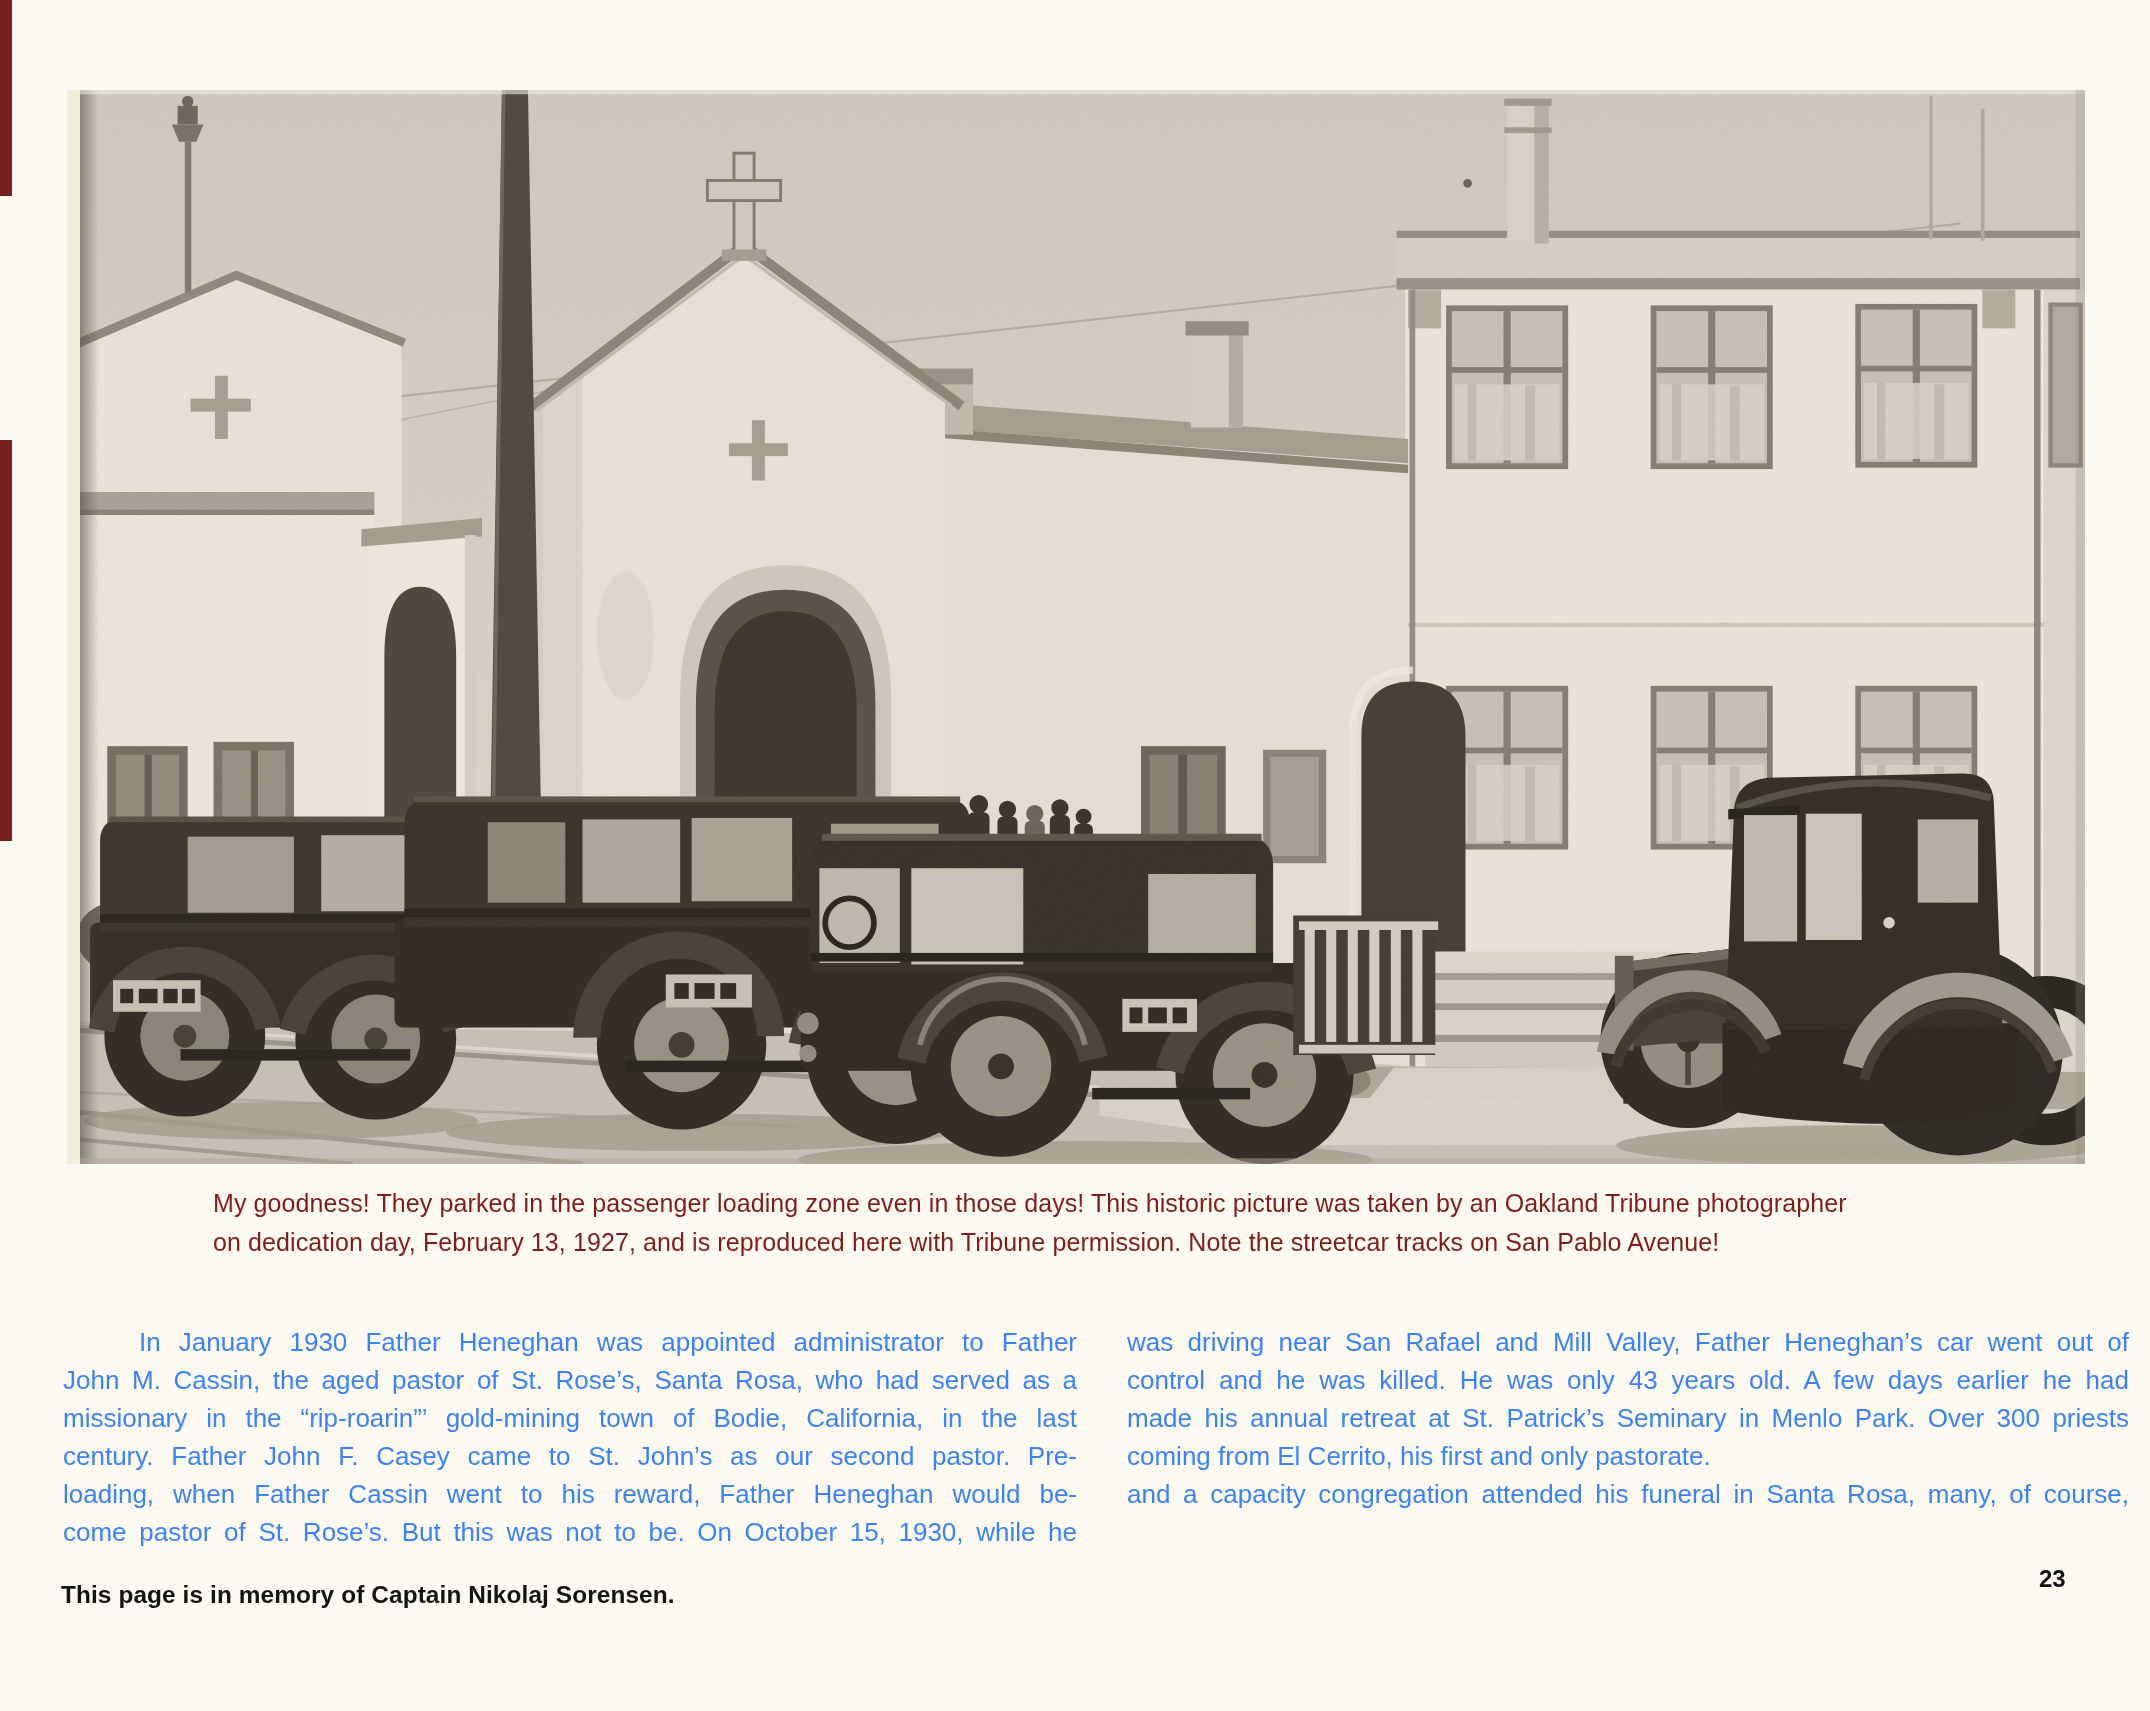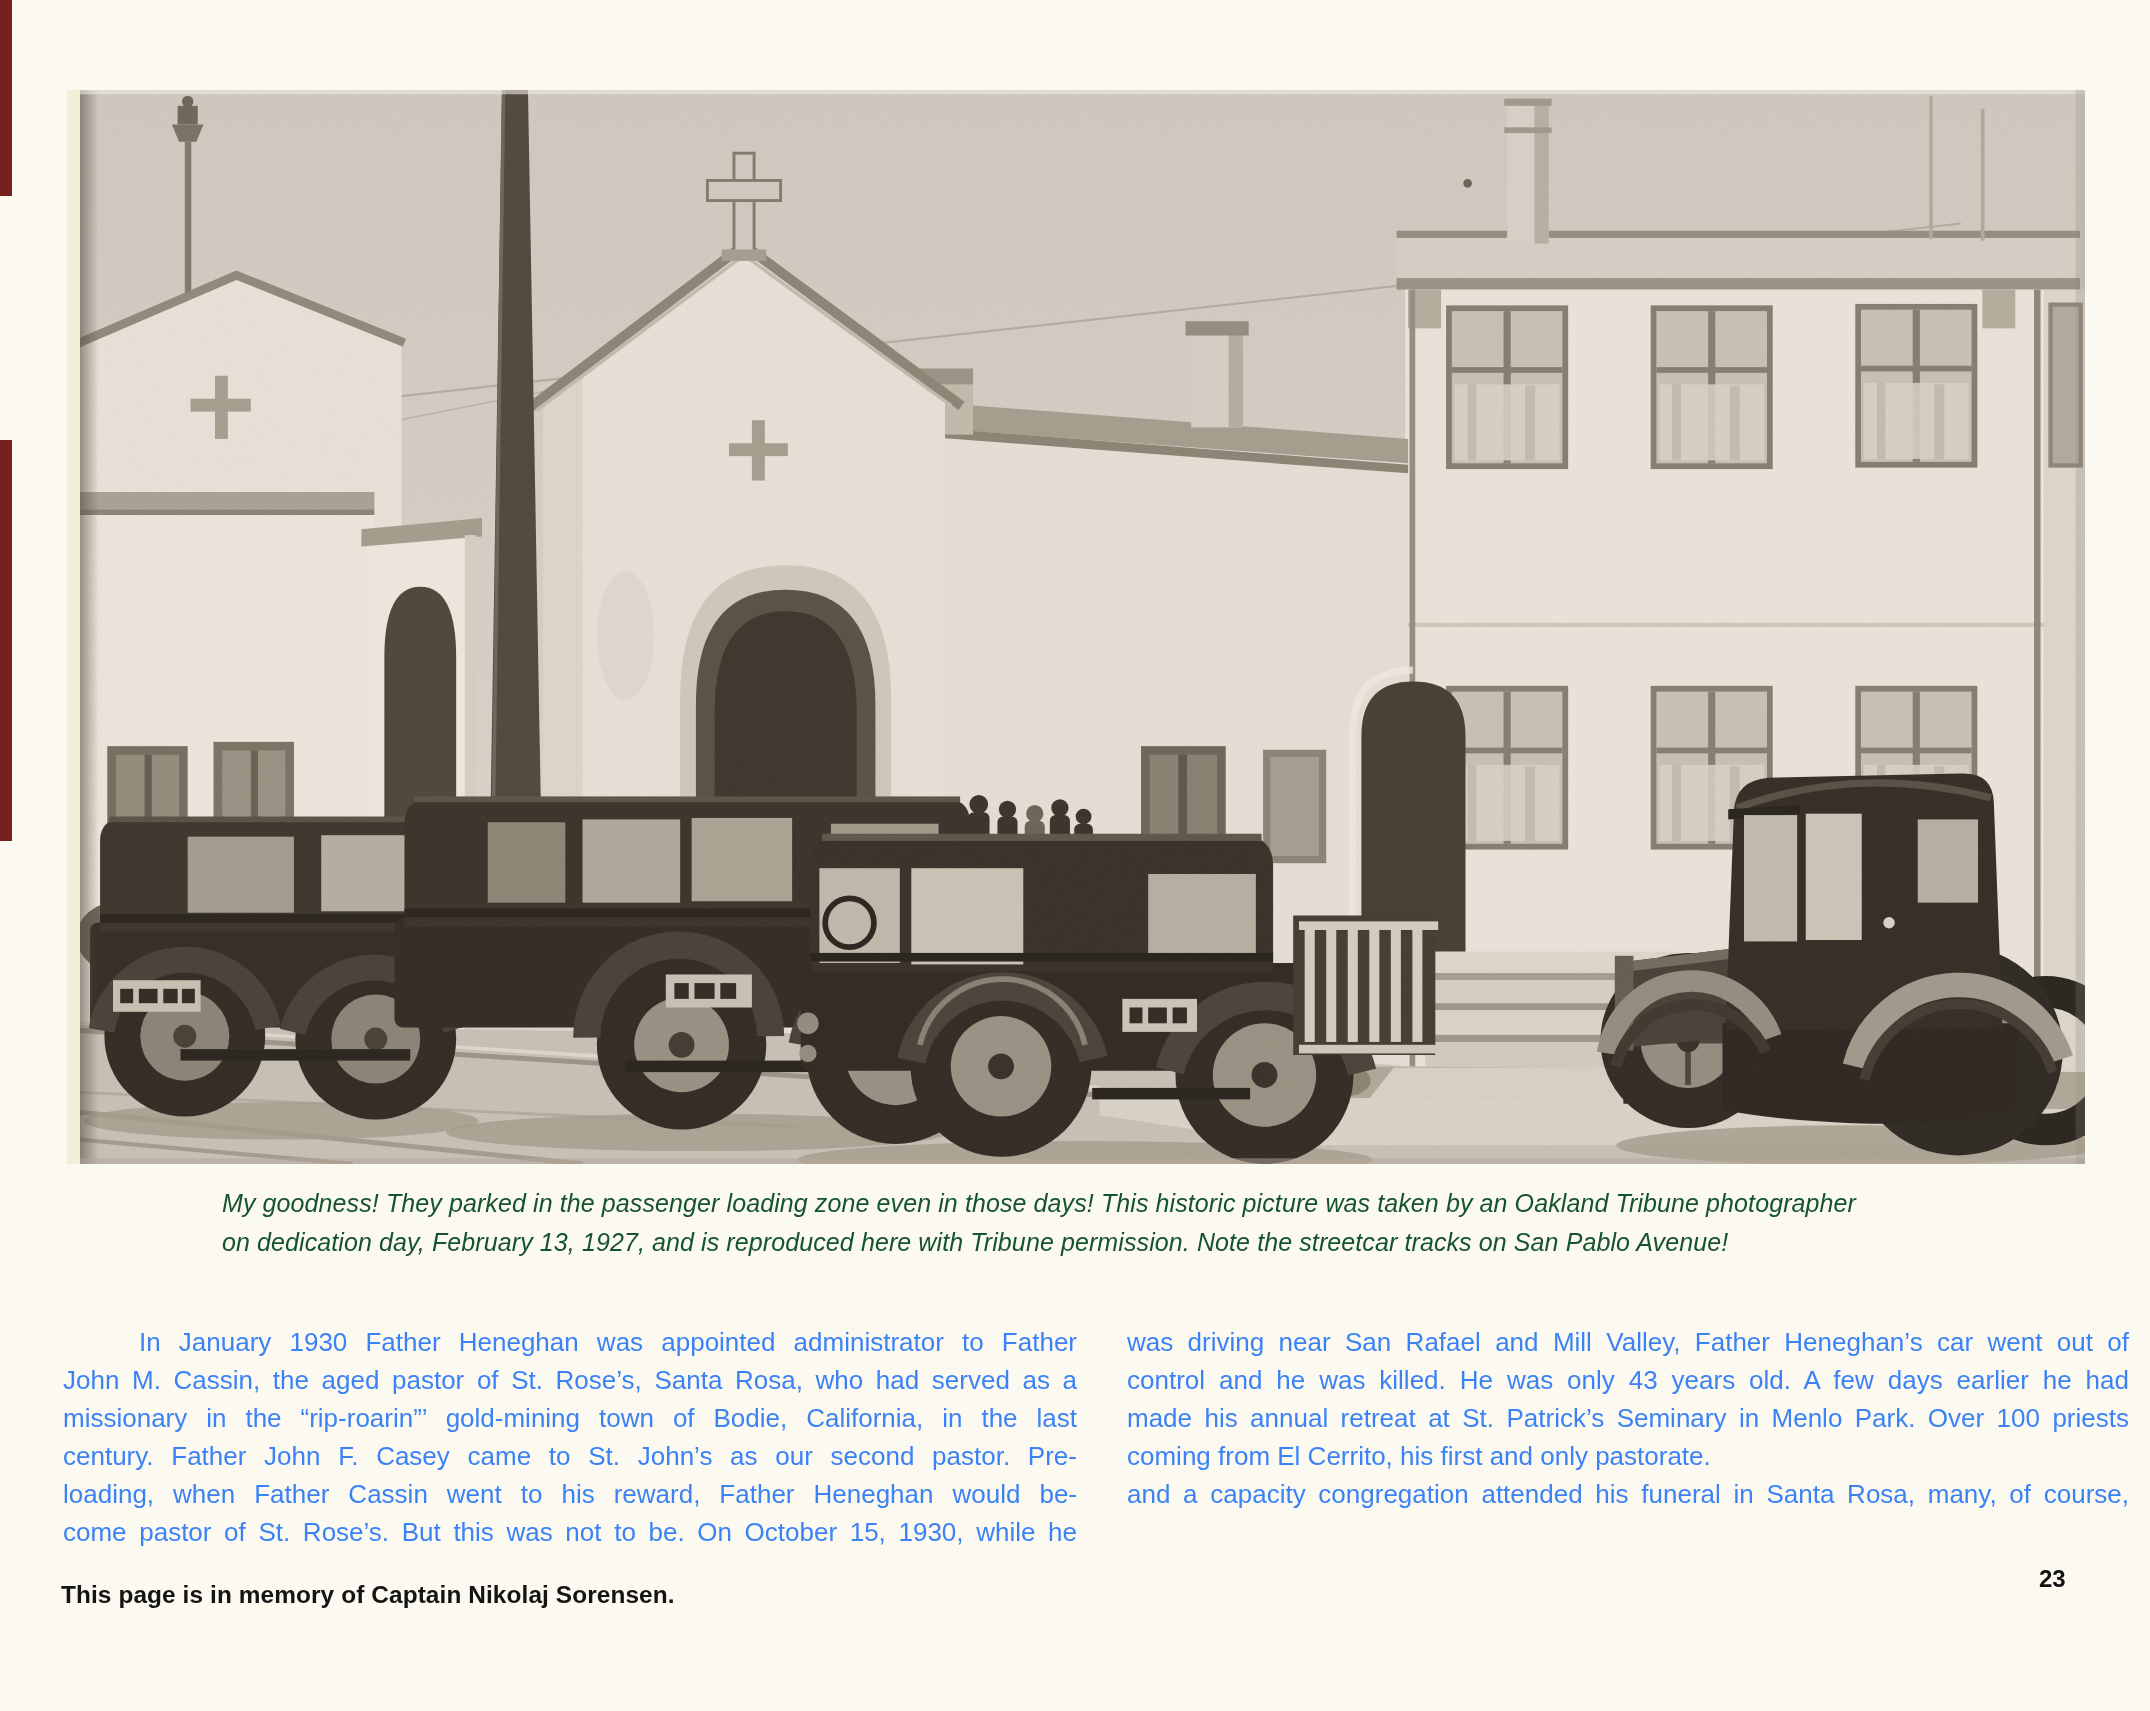--- a/index.html
+++ b/index.html
@@ -4,22 +4,22 @@
 <style>
   html,body{margin:0;padding:0;background:#ffffff;}
   .page{position:relative;width:2151px;height:1711px;background:#fcfaf0;overflow:hidden;
         font-family:"Liberation Sans", sans-serif;color:#1b1b1b;}
   .scan-bar{position:absolute;left:0;width:12.2px;background:#78201d;}
   .bar1{top:0;height:196px;}
   .bar2{top:440px;height:401px;}
   .photo-strip{position:absolute;left:67px;top:90px;width:14.4px;height:1074px;background:#f2eed8;}
   .photo{position:absolute;left:80px;top:90px;width:2005px;height:1074px;background:#d7d1c8;}
   .photo svg{display:block;width:100%;height:100%;}
-  .caption{position:absolute;left:222px;top:1184px;width:1752px;font-style:italic;
-           font-size:25px;line-height:39px;letter-spacing:0.1px;color:#14532d;}
+  .caption{position:absolute;left:213px;top:1184px;width:1752px;
+           font-size:25px;line-height:39px;letter-spacing:0.1px;color:#7f1d1d;}
   .caption .cap-line{white-space:nowrap;}
   .col{position:absolute;top:1323px;font-size:26px;color:#3b82f6;}
   .col-left{left:63px;width:1014px;}
   .col-right{left:1127px;width:1002px;}
   .tline{height:38px;line-height:38px;text-align:justify;text-align-last:justify;overflow:visible;white-space:nowrap;}
   .tline{white-space:normal;}
   .indent{padding-left:76px;}
   .lastline{text-align-last:left;}
   .footer-note{position:absolute;left:61px;top:1581px;font-size:24.4px;font-weight:700;letter-spacing:0.1px;color:#141414;}
   .page-number{position:absolute;left:2039px;top:1565px;font-size:24px;font-weight:700;color:#111;}
@@ -367,21 +367,21 @@
     <div class="tline">John M. Cassin, the aged pastor of St. Rose’s, Santa Rosa, who had served as a</div>
     <div class="tline">missionary in the “rip-roarin”’ gold-mining town of Bodie, California, in the last</div>
     <div class="tline">century.  Father John F. Casey came to St. John’s as our second pastor.  Pre-</div>
     <div class="tline">loading, when Father Cassin went to his reward, Father Heneghan would be-</div>
     <div class="tline">come pastor of St. Rose’s.  But this was not to be.  On October 15, 1930, while he</div>
   </div>
 
   <div class="col col-right">
     <div class="tline">was driving near San Rafael and Mill Valley, Father Heneghan’s car went out of</div>
     <div class="tline">control and he was killed.  He was only 43 years old.  A few days earlier he had</div>
-    <div class="tline">made his annual retreat at St. Patrick’s Seminary in Menlo Park. Over 100 priests</div>
+    <div class="tline">made his annual retreat at St. Patrick’s Seminary in Menlo Park. Over 300 priests</div>
     <div class="tline lastline">coming from El Cerrito, his first and only pastorate.</div>
     <div class="tline">and a capacity congregation attended his funeral in Santa Rosa, many, of course,</div>
   </div>
 
   <div class="footer-note">This page is in memory of Captain Nikolaj Sorensen.</div>
   <div class="page-number">23</div>
 
 </div>
 
 

